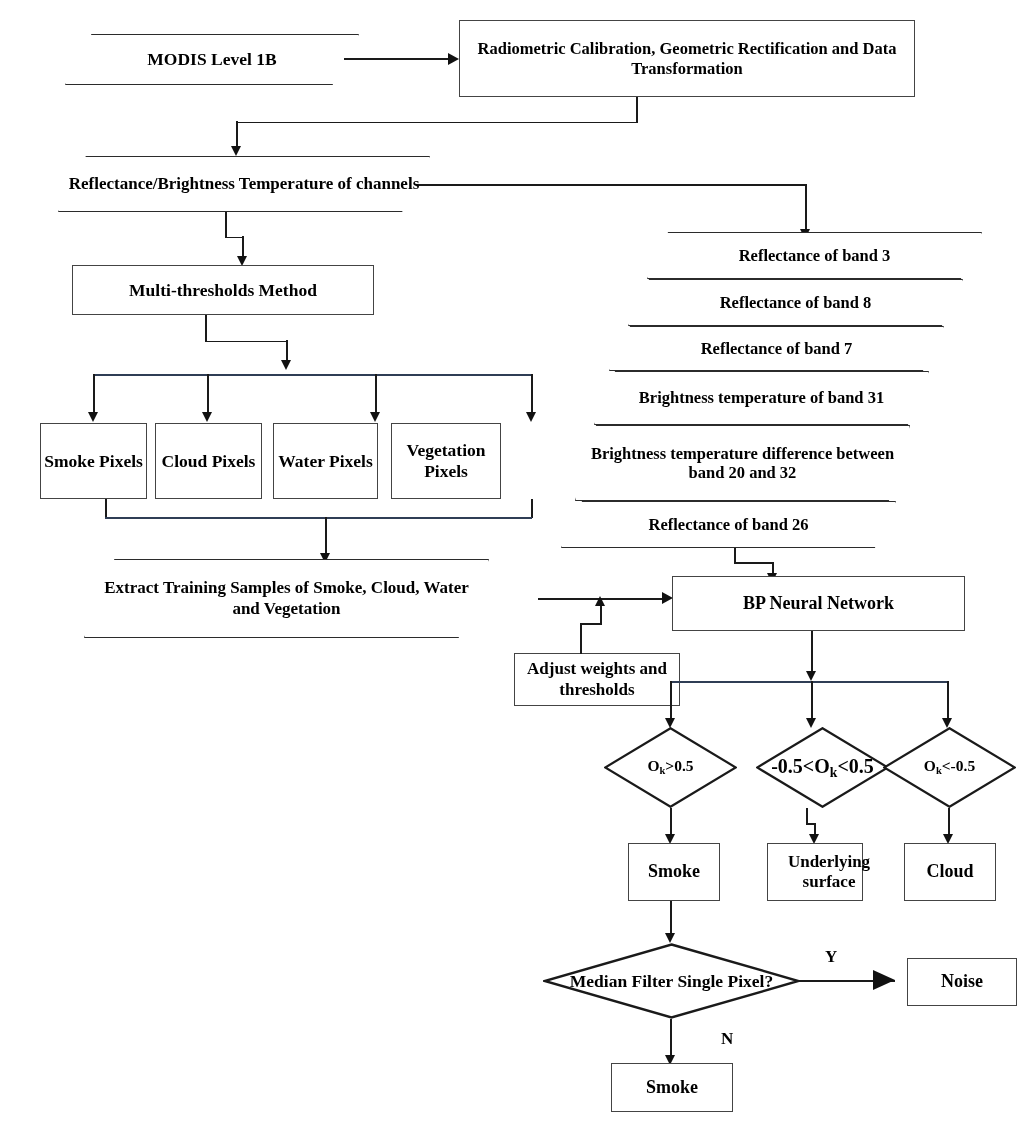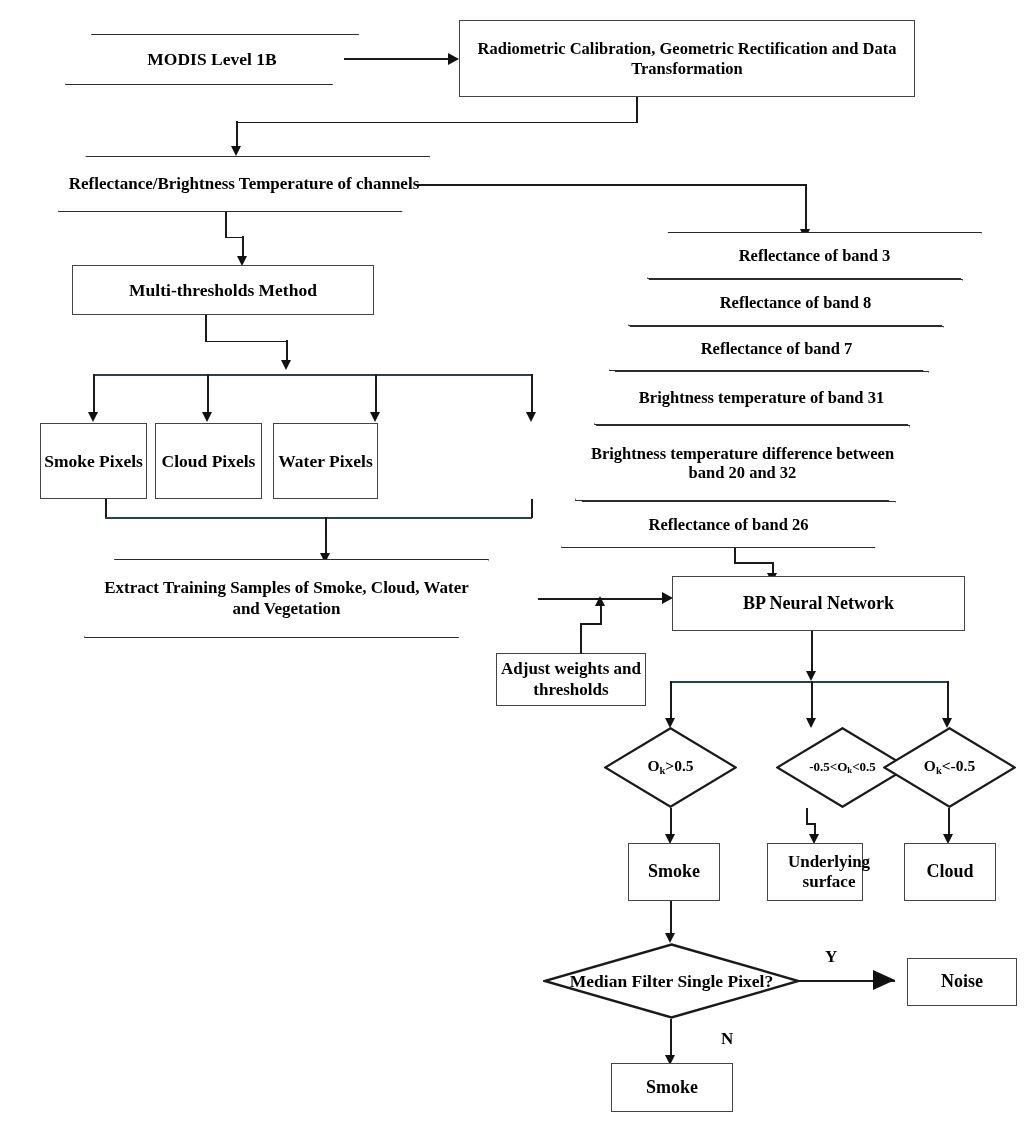--- a/index.html
+++ b/index.html
@@ -137,20 +137,23 @@
 
   <div class="node rect" style="left:40px;top:423px;width:107px;height:76px;font-size:17.5px;">
     <span>Smoke Pixels</span>
   </div>
   <div class="node rect" style="left:155px;top:423px;width:107px;height:76px;font-size:17.5px;">
     <span>Cloud Pixels</span>
   </div>
   <div class="node rect" style="left:273px;top:423px;width:105px;height:76px;font-size:17.5px;">
     <span>Water Pixels</span>
   </div>
+  <div class="node rect" style="left:391px;top:423px;width:110px;height:76px;font-size:17.5px;">
+    <span>Vegetation Pixels</span>
+  </div>
 
   <div class="ln lnv" style="left:105px;top:499px;height:19px;"></div>
   <div class="ln lnv" style="left:531px;top:499px;height:19px;"></div>
   <div class="ln lnbar" style="left:105px;top:517px;width:427px;"></div>
   <div class="ln lnv" style="left:325px;top:517px;height:39px;"></div>
   <div class="arw arw-d" style="left:320px;top:553px;"></div>
 
   <div class="node para" style="left:647px;top:232px;width:335px;height:47px;font-size:16.5px;">
     <div class="pbg" style="clip-path:polygon(6.3% 0,100% 0,93.7% 100%,0 100%);"></div>
     <div class="ptxt">Reflectance of band 3</div>
@@ -187,21 +190,21 @@
   <div class="arw arw-d" style="left:767px;top:573px;"></div>
 
   <div class="node para" style="left:84px;top:559px;width:405px;height:79px;font-size:17px;">
     <div class="pbg" style="clip-path:polygon(7.5% 0,100% 0,92.5% 100%,0 100%);"></div>
     <div class="ptxt">Extract Training Samples of Smoke, Cloud, Water and Vegetation</div>
   </div>
 
   <div class="ln lnh" style="left:538px;top:598px;width:130px;"></div>
   <div class="arw arw-r" style="left:662px;top:592px;"></div>
 
-  <div class="node rect" style="left:496px;top:653px;width:150px;height:53px;font-size:17px;">
+  <div class="node rect" style="left:514px;top:653px;width:166px;height:53px;font-size:17px;">
     <span>Adjust weights and thresholds</span>
   </div>
 
   <div class="ln lnv" style="left:580px;top:624px;height:30px;"></div>
   <div class="ln lnh" style="left:580px;top:623px;width:22px;"></div>
   <div class="ln lnv" style="left:600px;top:604px;height:21px;"></div>
   <div class="arw arw-u" style="left:595px;top:596px;"></div>
 
   <div class="node rect" style="left:672px;top:576px;width:293px;height:55px;font-size:18px;">
     <span>BP Neural Network</span>
@@ -220,21 +223,21 @@
 
   <div class="node diamond" style="left:604px;top:727px;width:133px;height:81px;font-size:15.5px;">
     <svg class="dbg" viewBox="0 0 133 81" preserveAspectRatio="none">
       <polygon points="66.5,1.2 131.8,40.5 66.5,79.8 1.2,40.5" fill="#fff" stroke="#1a1a1a" stroke-width="2.2"></polygon>
     </svg>
     <div class="dtxt">
       <span>O</span><sub>k</sub><span>&gt;0.5</span>
     </div>
   </div>
 
-  <div class="node diamond" style="left:776px;top:727px;width:133px;height:81px;font-size:13px;">
+  <div class="node diamond" style="left:756px;top:727px;width:133px;height:81px;font-size:20px;">
     <svg class="dbg" viewBox="0 0 133 81" preserveAspectRatio="none">
       <polygon points="66.5,1.2 131.8,40.5 66.5,79.8 1.2,40.5" fill="#fff" stroke="#1a1a1a" stroke-width="2.2"></polygon>
     </svg>
     <div class="dtxt">
       <span>-0.5&lt;O</span><sub>k</sub><span>&lt;0.5</span>
     </div>
   </div>
 
   <div class="node diamond" style="left:883px;top:727px;width:133px;height:81px;font-size:15.5px;">
     <svg class="dbg" viewBox="0 0 133 81" preserveAspectRatio="none">

